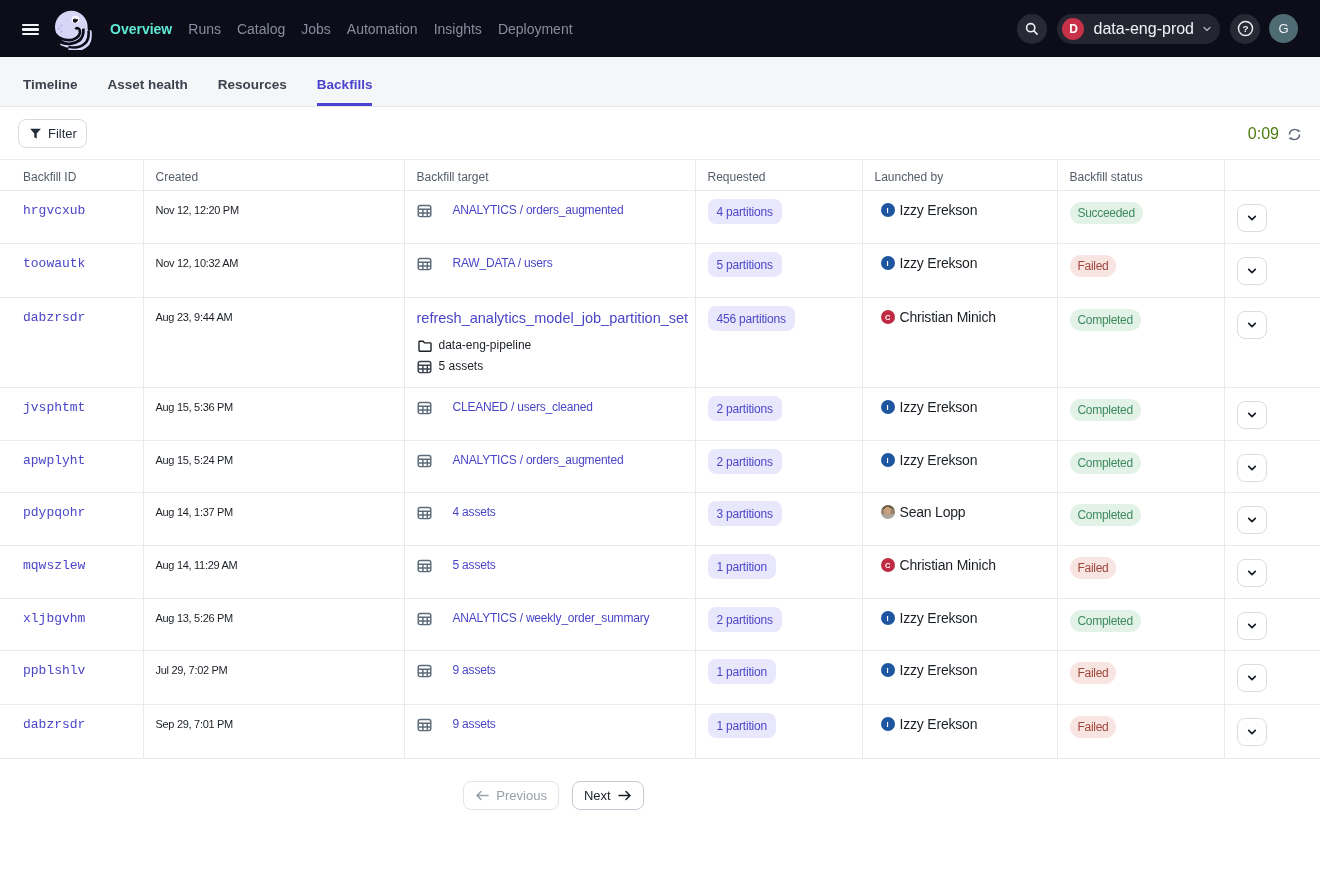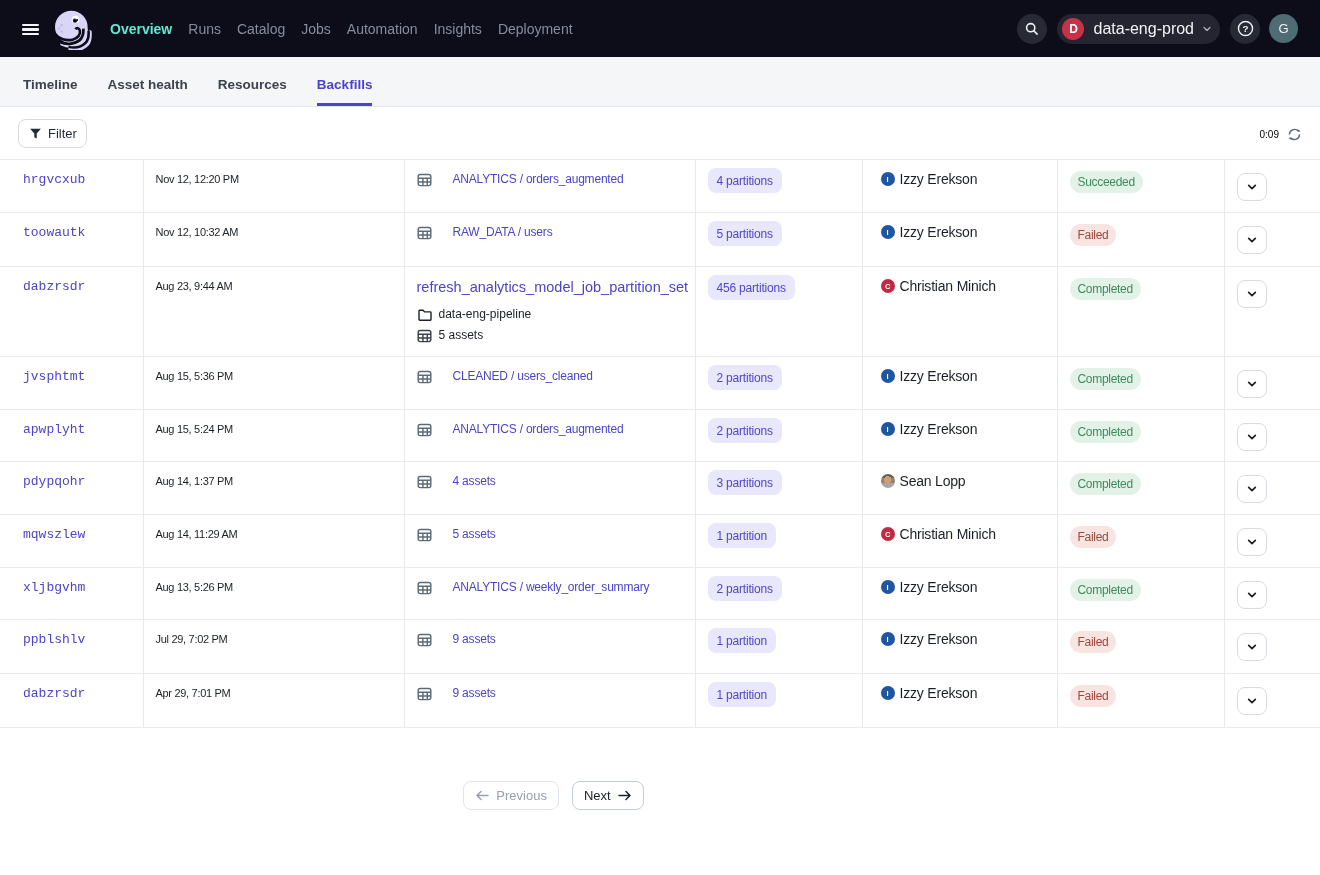--- a/index.html
+++ b/index.html
@@ -22,21 +22,21 @@
 .gav { width:29px; height:29px; border-radius:50%; background:#4f6b73; color:#f2f4f6; font-size:13px; display:flex; align-items:center; justify-content:center; margin-left:9px; margin-right:22px; }
 
 
 .tabs { position:absolute; left:0; top:57px; width:1320px; height:50px; background:#f5f6f8; border-bottom:1px solid #e4e7ea; display:flex; align-items:center; padding-left:23px; gap:30px; }
 .tab { font-size:13.5px; font-weight:700; color:#3b434e; position:relative; height:50px; padding-top:6px; display:flex; align-items:center; }
 .tab.active { color:#4a43d0; }
 .tab.active:after { content:""; position:absolute; left:0; right:0; bottom:1px; height:3px; background:#4a43d0; }
 
 
 .filterbtn { position:absolute; left:18px; top:119px; height:29px; border:1px solid #d6dbe0; border-radius:8px; background:#fff; display:flex; align-items:center; padding:0 9px; gap:5px; font-size:13px; color:#1f2a37; }
-.timer { position:absolute; right:18px; top:120px; height:28px; display:flex; align-items:center; gap:8px; font-size:10px; color:#000000; }
+.timer { position:absolute; right:18px; top:120px; height:28px; display:flex; align-items:center; gap:8px; font-size:16px; color:#4d7c0f; }
 
 
 table.grid { position:absolute; left:0; top:159px; width:1320px; border-collapse:collapse; table-layout:fixed; }
 table.grid col.c1{width:143px}
 table.grid col.c2{width:261px}
 table.grid col.c3{width:291px}
 table.grid col.c4{width:167px}
 table.grid col.c5{width:195px}
 table.grid col.c6{width:167px}
 table.grid col.c7{width:96px}
@@ -193,20 +193,29 @@
     <colgroup>
         <col class="c1">
         <col class="c2">
         <col class="c3">
         <col class="c4">
         <col class="c5">
         <col class="c6">
         <col class="c7">
       </colgroup>
     <tbody>
+        <tr class="hdr">
+      <th class="h first">Backfill ID</th>
+          <th class="h">Created</th>
+          <th class="h">Backfill target</th>
+          <th class="h">Requested</th>
+          <th class="h">Launched by</th>
+          <th class="h">Backfill status</th>
+          <th class="h"></th>
+    </tr>
     <tr>
       <td class="id">hrgvcxub</td>
       <td class="date">Nov 12, 12:20 PM</td>
       <td class="target">
             <div class="trow">
               <svg width="16" height="16">
                 <use href="#tbl"></use>
               </svg>
               <span class="link">ANALYTICS / orders_augmented</span>
             </div>
@@ -412,21 +421,21 @@
       <td class="act">
             <div class="chevbtn">
               <svg width="12" height="12">
                 <use href="#chev"></use>
               </svg>
             </div>
           </td>
     </tr>
     <tr style="height:54px">
       <td class="id">dabzrsdr</td>
-      <td class="date">Apr 29, 7:01 PM</td>
+      <td class="date">Sep 29, 7:01 PM</td>
       <td class="target">
             <div class="trow">
               <svg width="16" height="16">
                 <use href="#tbl"></use>
               </svg>
               <span class="link">9 assets</span>
             </div>
           </td>
       <td class="req"><span class="pill">1 partition</span></td>
       <td class="launch">

